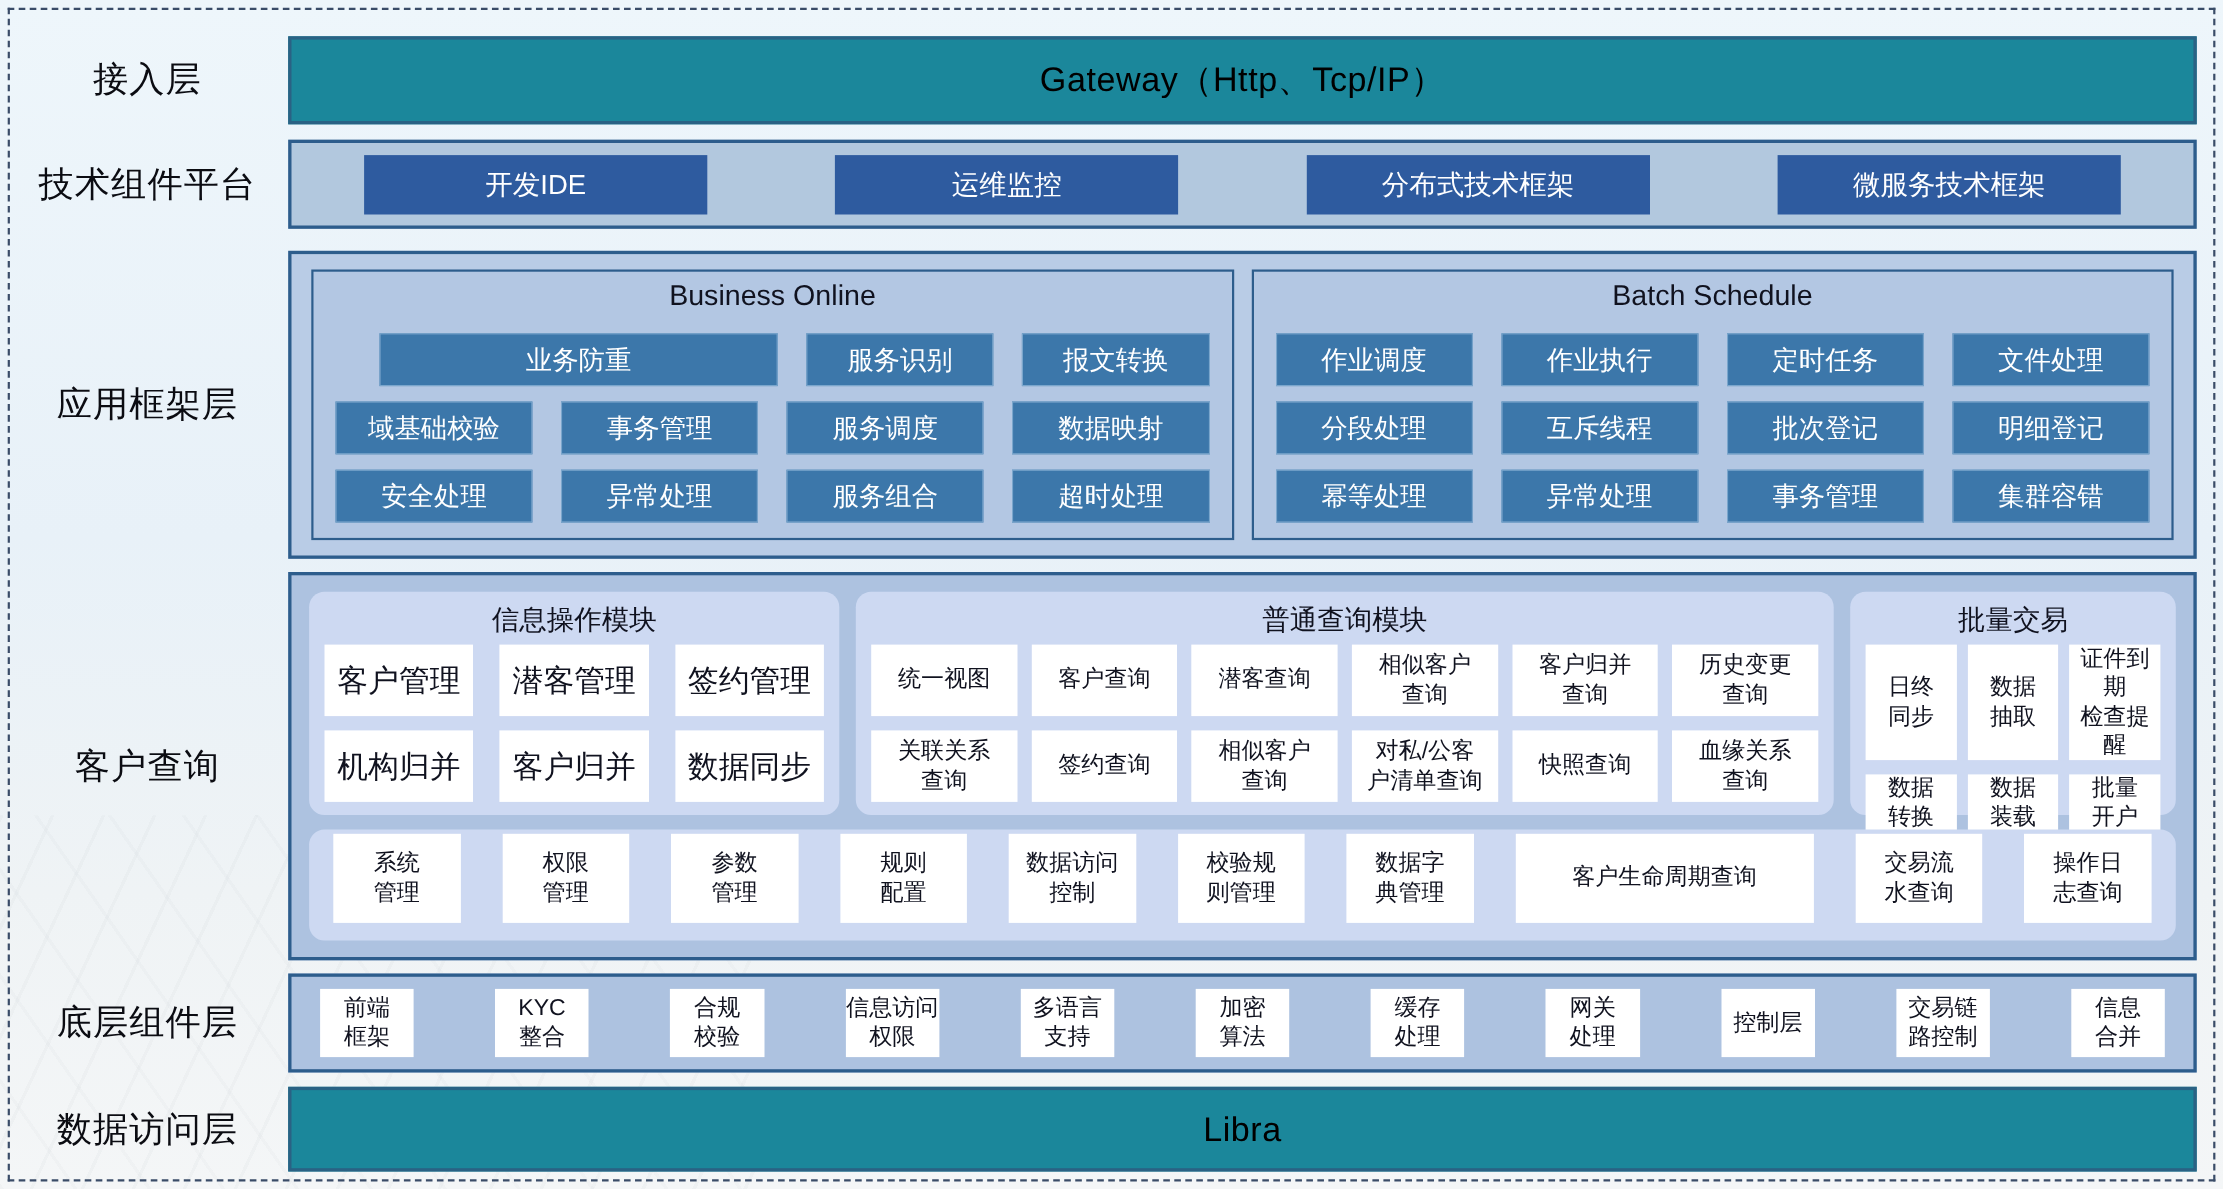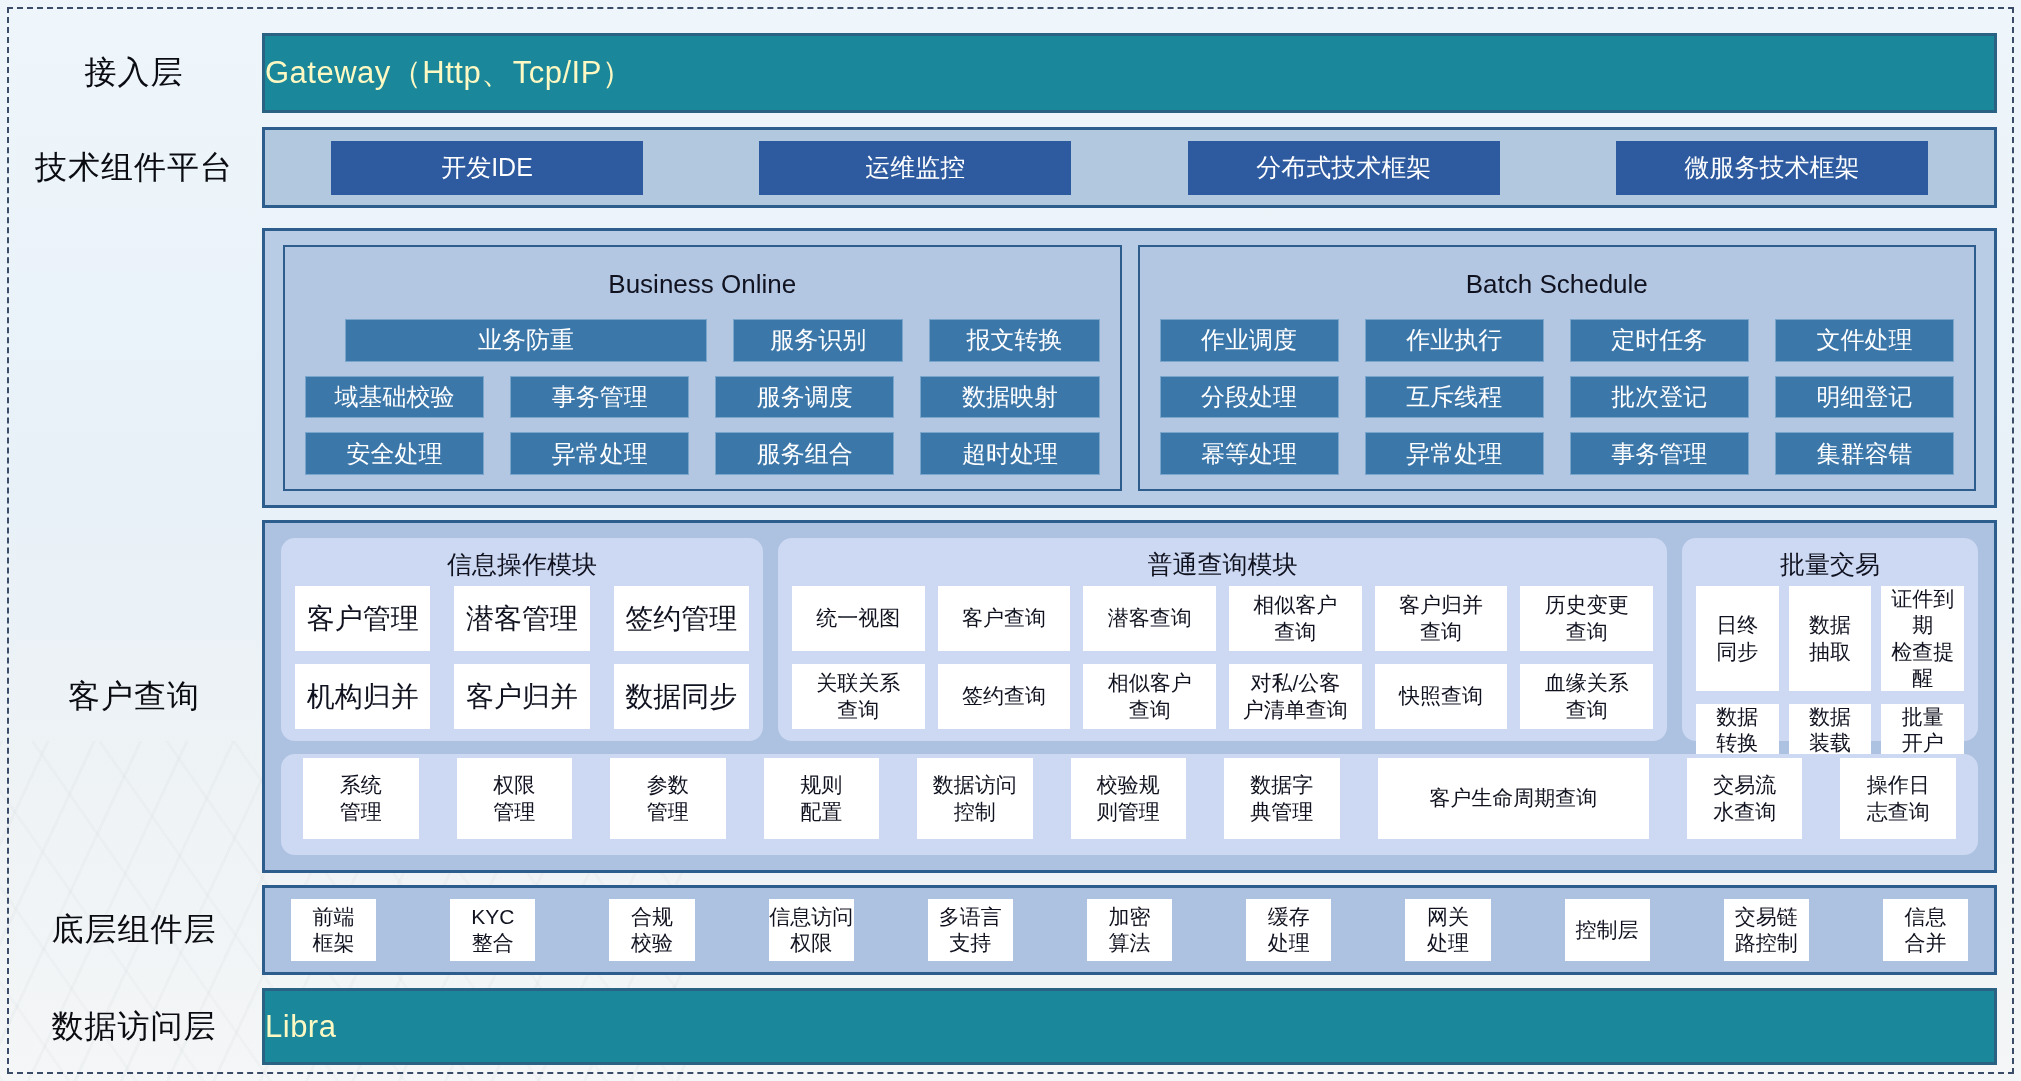--- a/index.html
+++ b/index.html
@@ -23,42 +23,42 @@
     position:absolute; left:12px; width:244px;
     display:flex; align-items:center; justify-content:center;
     font-size:32px; color:var(--label-ink); letter-spacing:1px;
   }
   .band{
     position:absolute; left:262px; width:1735px; box-sizing:border-box;
   }
   
   .teal-bar{
     background:var(--teal); border:3px solid var(--teal-border);
-    display:flex; align-items:center; 
-    color:#fef9c3; font-size:31px; letter-spacing:.5px;
+    display:flex; align-items:center; justify-content:center;
+    color:#000000; font-size:31px; letter-spacing:.5px;
   }
   
   .tech{
     background:var(--tech-bg); border:3px solid var(--band-border);
     display:flex; align-items:center; justify-content:space-between;
     padding:0 66px;
   }
   .tech-btn{
     width:312px; height:54px; background:var(--navy-btn);
     color:#fff; font-size:25px;
     display:flex; align-items:center; justify-content:center;
   }
   
   .appframe{
     background:var(--af-outer); border:3px solid var(--band-border);
     display:flex; gap:16px; padding:14px 18px;
   }
   .af-panel{
     flex:1; background:var(--af-panel); border:2px solid var(--band-border);
-    padding:16px 20px 14px; box-sizing:border-box;
+    padding:0 20px 14px; box-sizing:border-box;
     display:flex; flex-direction:column;
   }
   .af-title{ text-align:center; font-size:26px; color:var(--ink); height:42px; line-height:42px; }
   .af-row{ display:flex; gap:26px; margin-top:14px; flex:1; }
   .af-btn{
     flex:1; background:var(--steel-btn); border:1px solid var(--steel-btn-edge);
     color:#fff; font-size:24px;
     display:flex; align-items:center; justify-content:center;
   }
   .af-row.widefirst .af-btn:first-child{ flex:2.14;margin-left:40px; }
@@ -105,20 +105,21 @@
 </style>
 </head>
 <body>
 
 <div class="canvas">
   <div class="bg-pattern"></div>
   <div class="frame"></div>
 
   <div class="layer-label" style="top:33px;height:80px;">接入层</div>
   <div class="layer-label" style="top:127px;height:81px;">技术组件平台</div>
+  <div class="layer-label" style="top:228px;height:280px;">应用框架层</div>
   <div class="layer-label" style="top:520px;height:353px;">客户查询</div>
   <div class="layer-label" style="top:885px;height:90px;">底层组件层</div>
   <div class="layer-label" style="top:988px;height:77px;">数据访问层</div>
 
   <div class="band teal-bar" style="top:33px;height:80px;">
     <span>Gateway（Http、Tcp/IP）</span>
   </div>
 
   <div class="band tech" style="top:127px;height:81px;">
       <div class="tech-btn">开发IDE</div>

